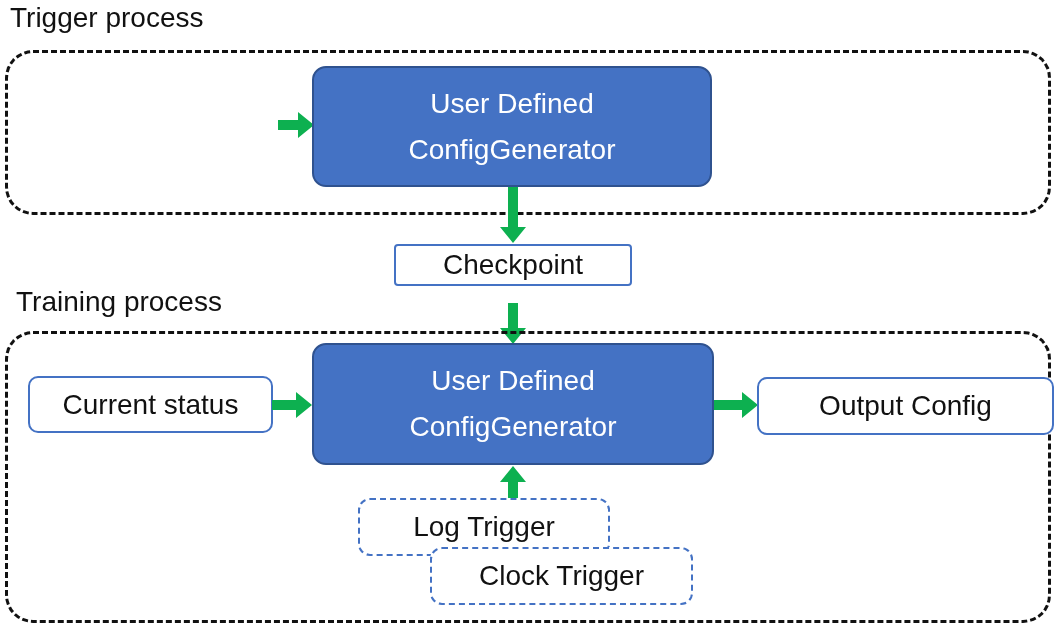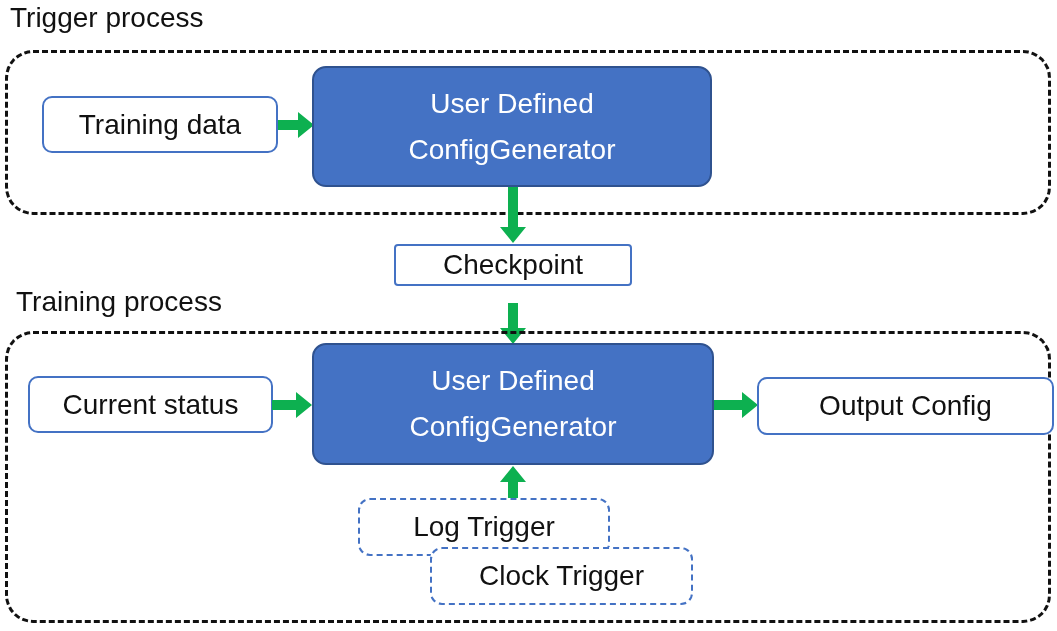--- a/index.html
+++ b/index.html
@@ -67,21 +67,20 @@
 </style>
 </head>
 <body>
 
 <div class="canvas">
 
   <div class="abs section-label" style="left:10px; top:2px;">Trigger process</div>
 
   <div class="abs dashed-container" style="left:5px; top:50px; width:1046px; height:165px;"></div>
 
-  <div class="abs node white" style="left:42px; top:96px; width:236px; height:57px;">Training data</div>
 
   <div class="abs arrow" style="left:278px; top:112px;">
     <svg width="36" height="26" viewBox="0 0 36 26">
       <polygon points="0,8 20,8 20,0 36,13 20,26 20,18 0,18"></polygon>
     </svg>
   </div>
 
   <div class="abs node blue" style="left:312px; top:66px; width:400px; height:121px;">
     <div>User Defined</div>
     <div>ConfigGenerator</div>

